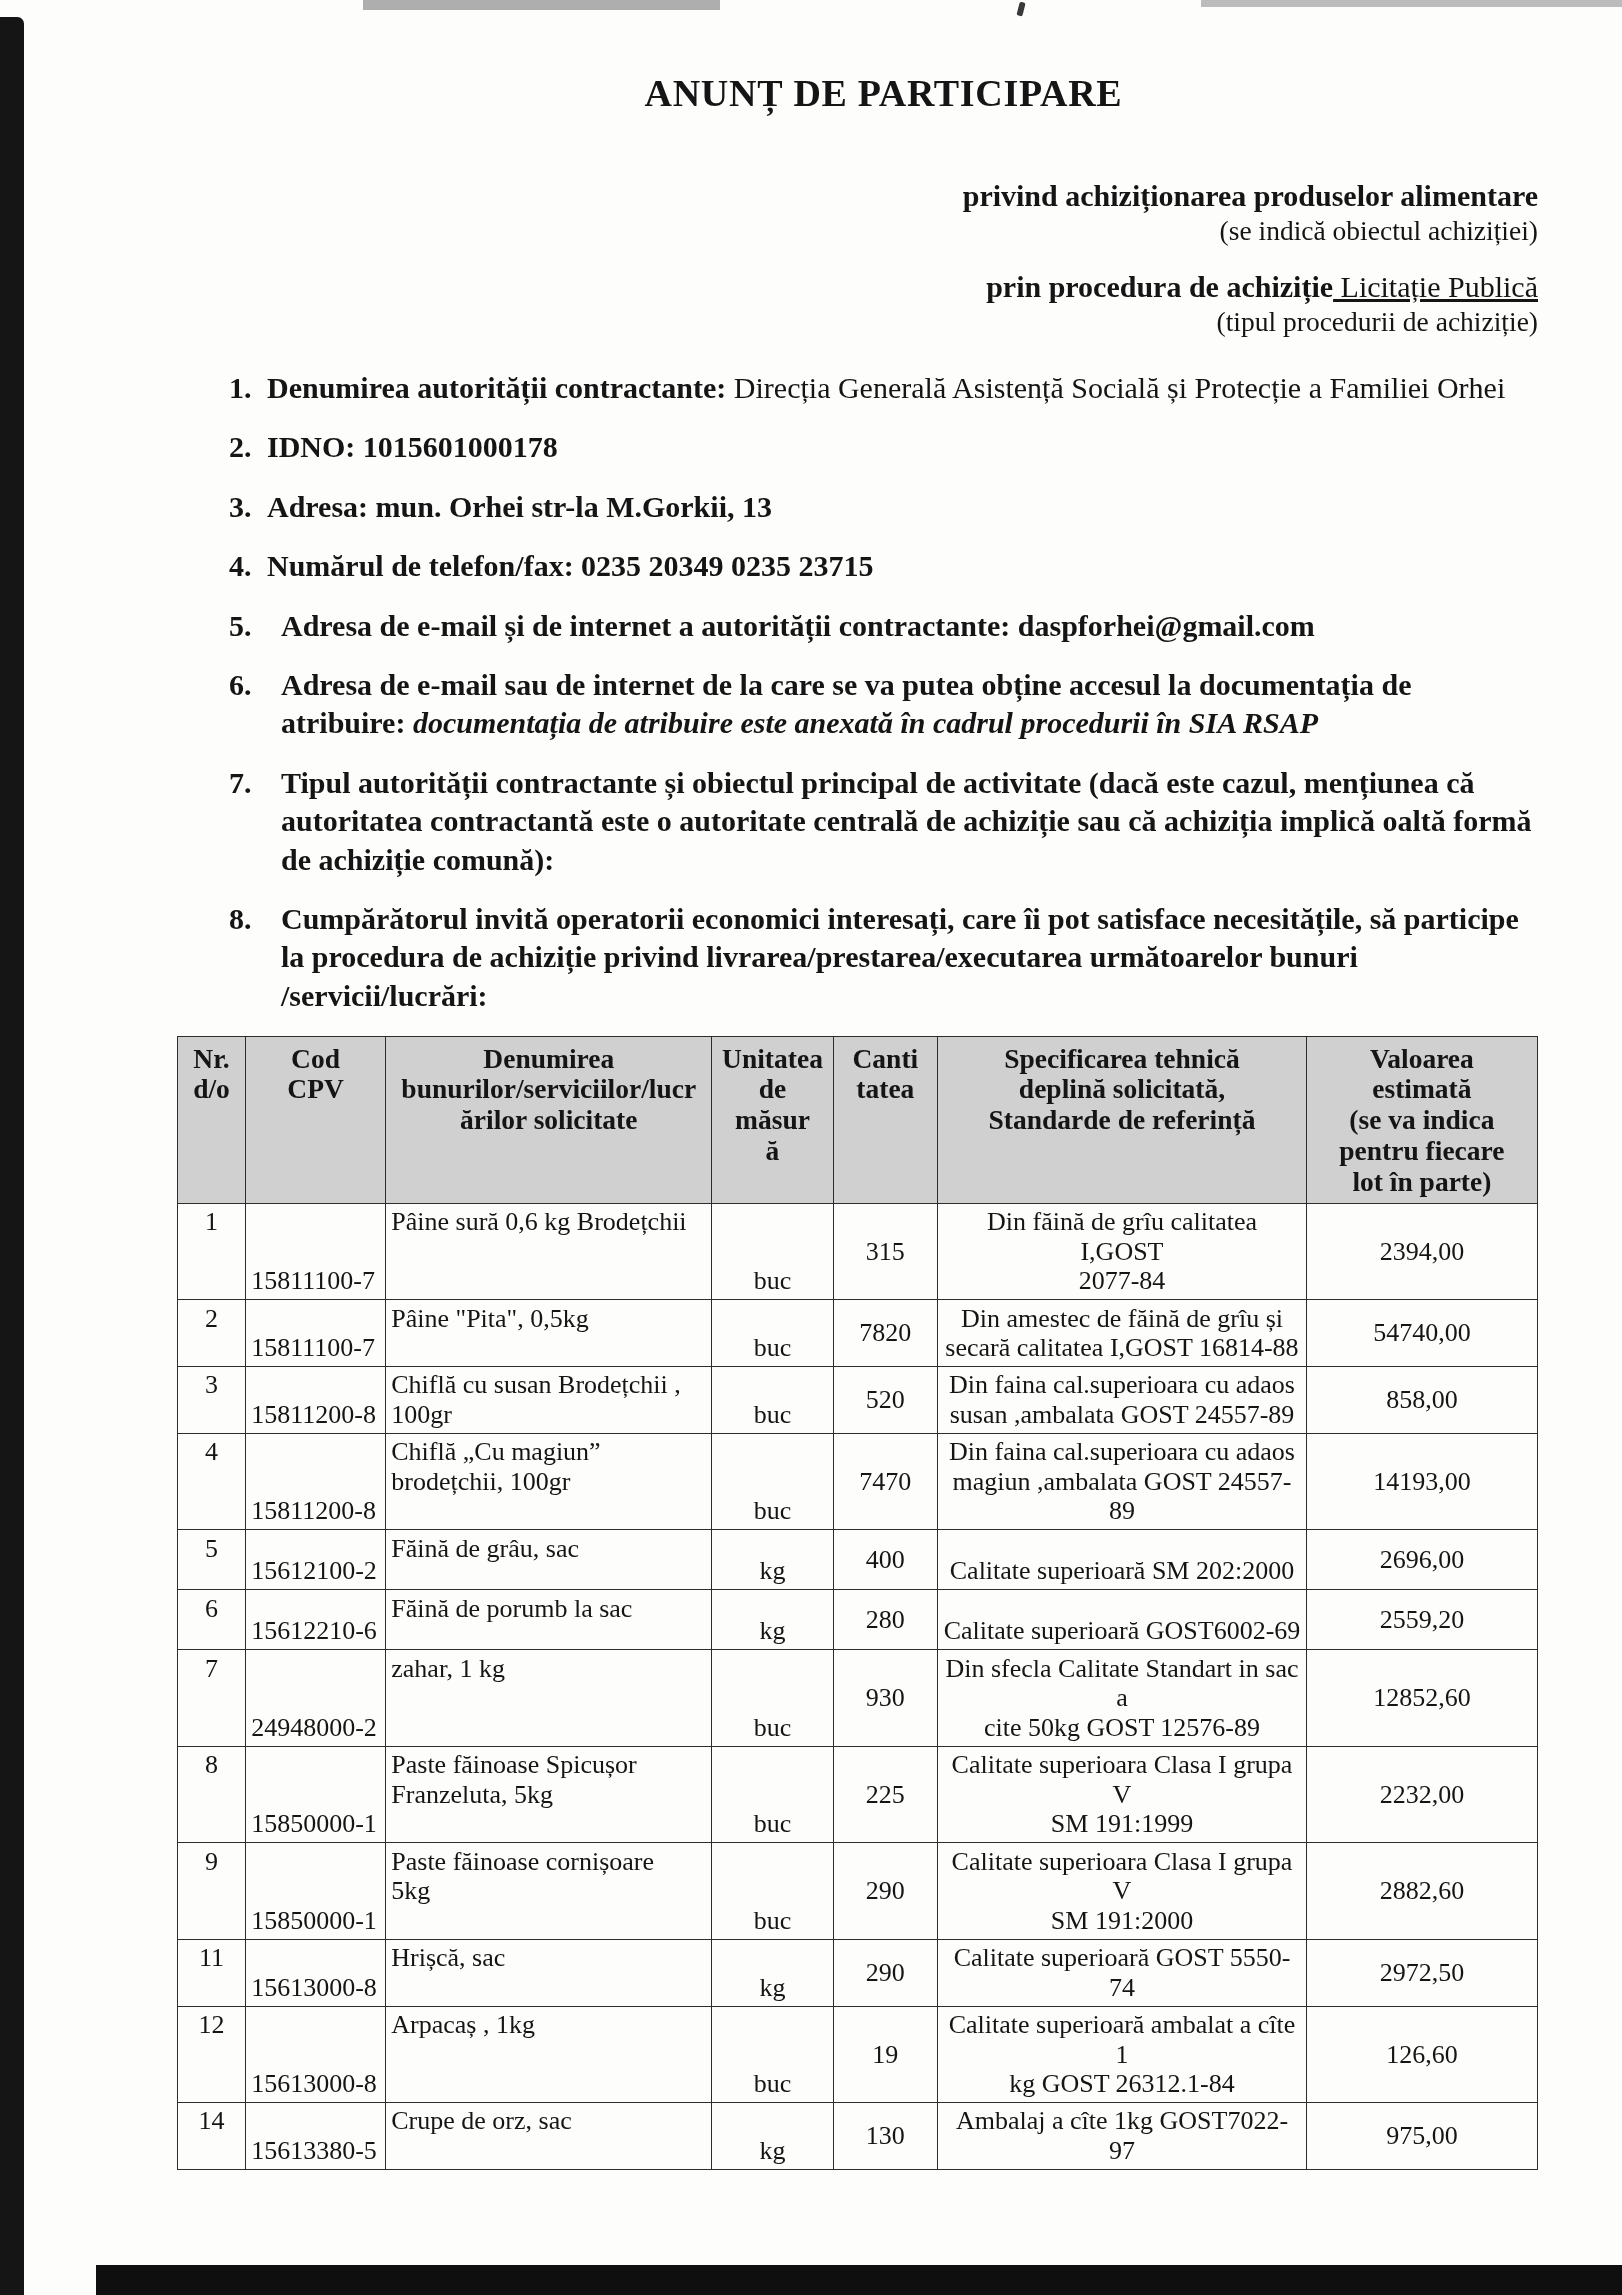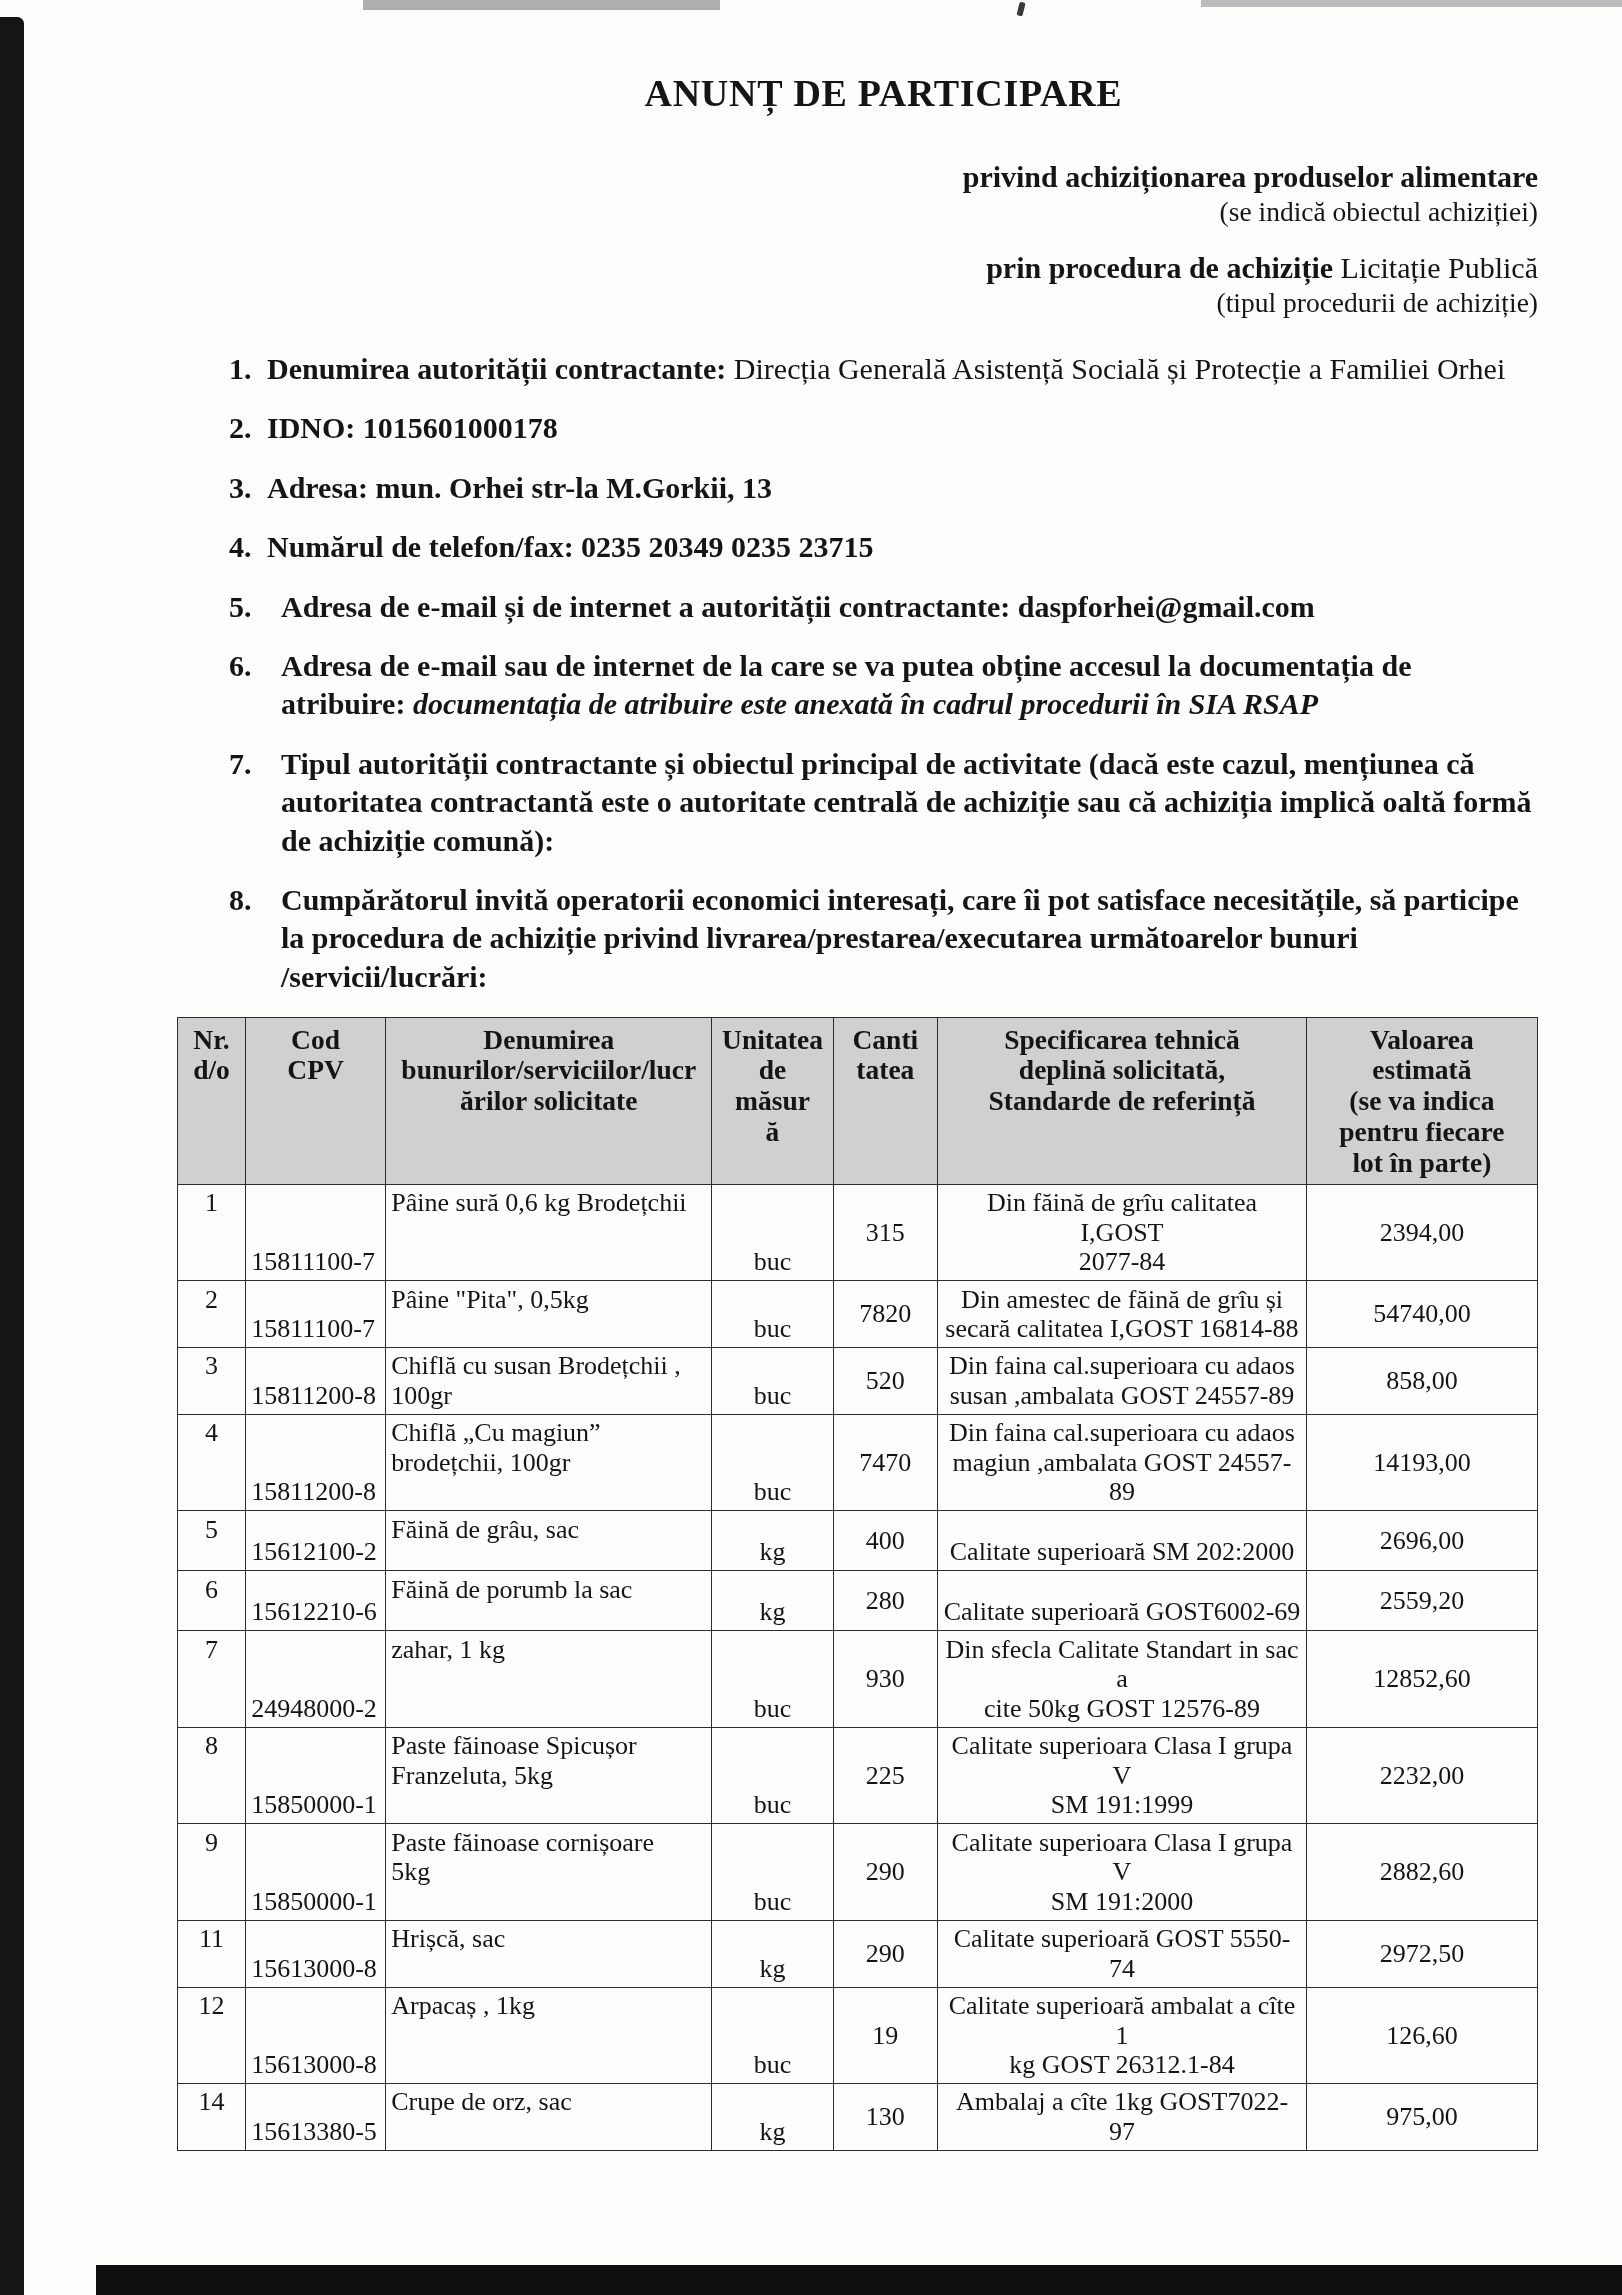--- a/index.html
+++ b/index.html
@@ -22,26 +22,26 @@
   .tick-mark { position:absolute; left:1018px; top:2px; width:5.9px; height:14.4px; background:#3a3a3a; transform:rotate(14deg); border-radius:2px; }
 
   .content { padding: 71px 85px 0 177px; }
 
   .title {
     text-align: center;
     margin-left: 52px;
     font-size: 38px;
     font-weight: bold;
     letter-spacing: 0.7px;
-    margin-bottom: 44px;
+    margin-bottom: 63px;
   }
 
   .intro { margin-left: 52px; text-align: right; }
   .intro .b-line { font-size: 30px; font-weight: bold; line-height: 1.2; }
-  .intro .b-line .plain { font-weight: normal; }
+  .intro .b-line .plain { font-weight: normal; text-decoration: underline; }
   .intro .note { font-size: 27.5px; line-height: 1.2; margin-bottom: 22px; }
 
   .num-list { margin-top: 31px; }
   .num-item {
     display: flex;
     margin-left: 52px;
     margin-bottom: 21px;
     font-size: 30px;
     line-height: 1.28;
   }

